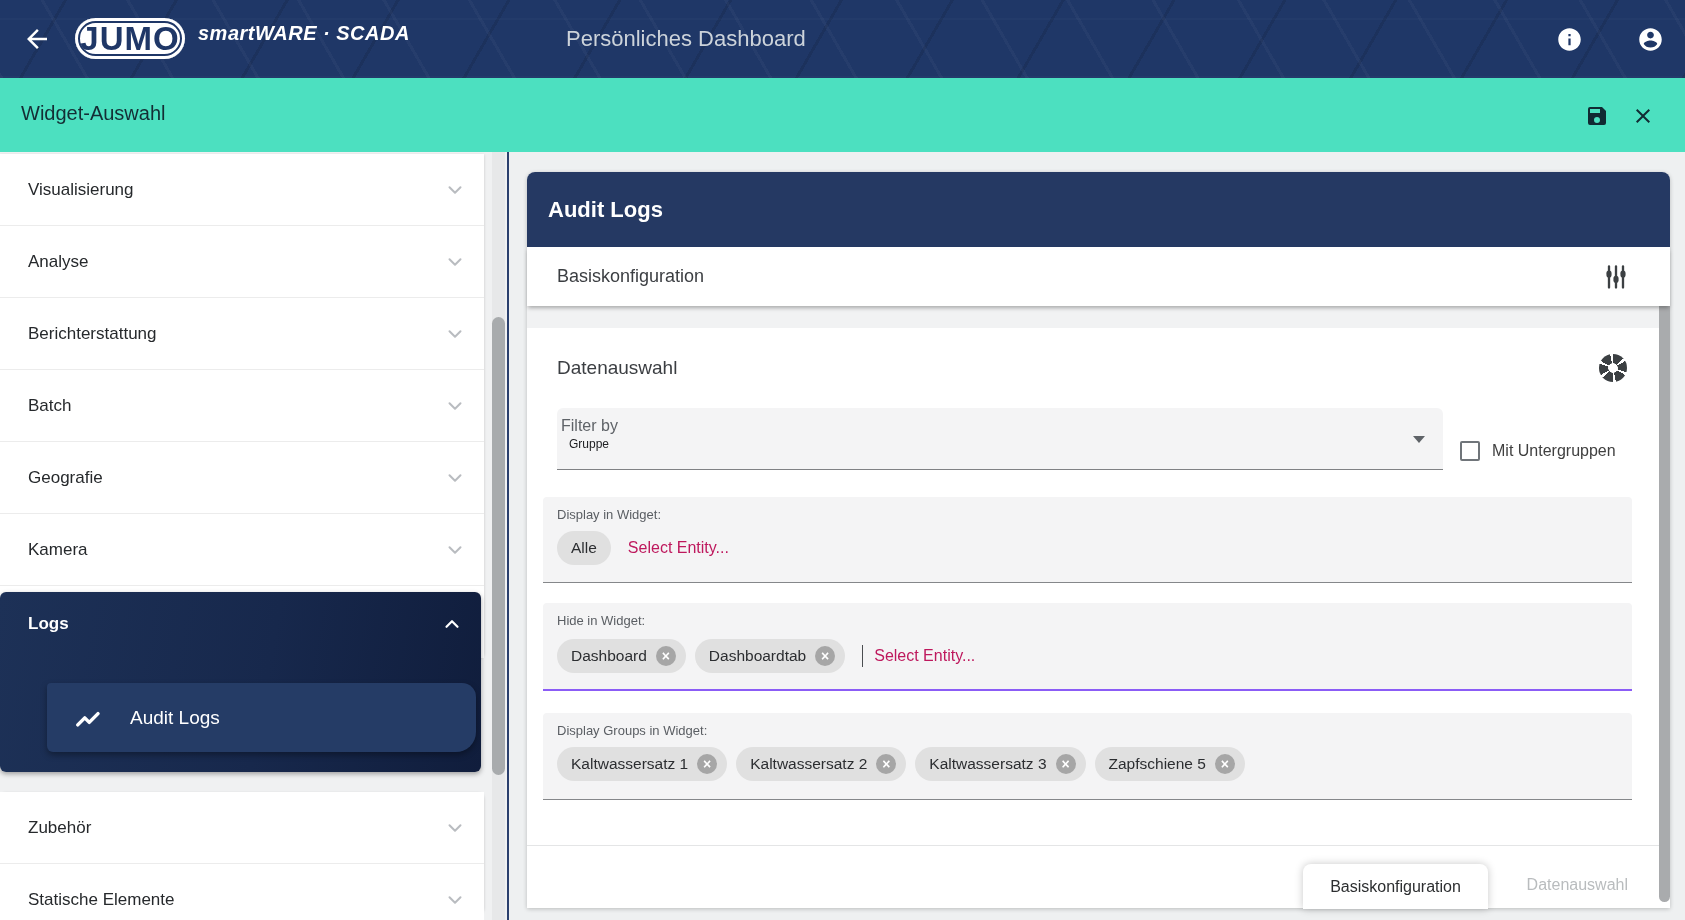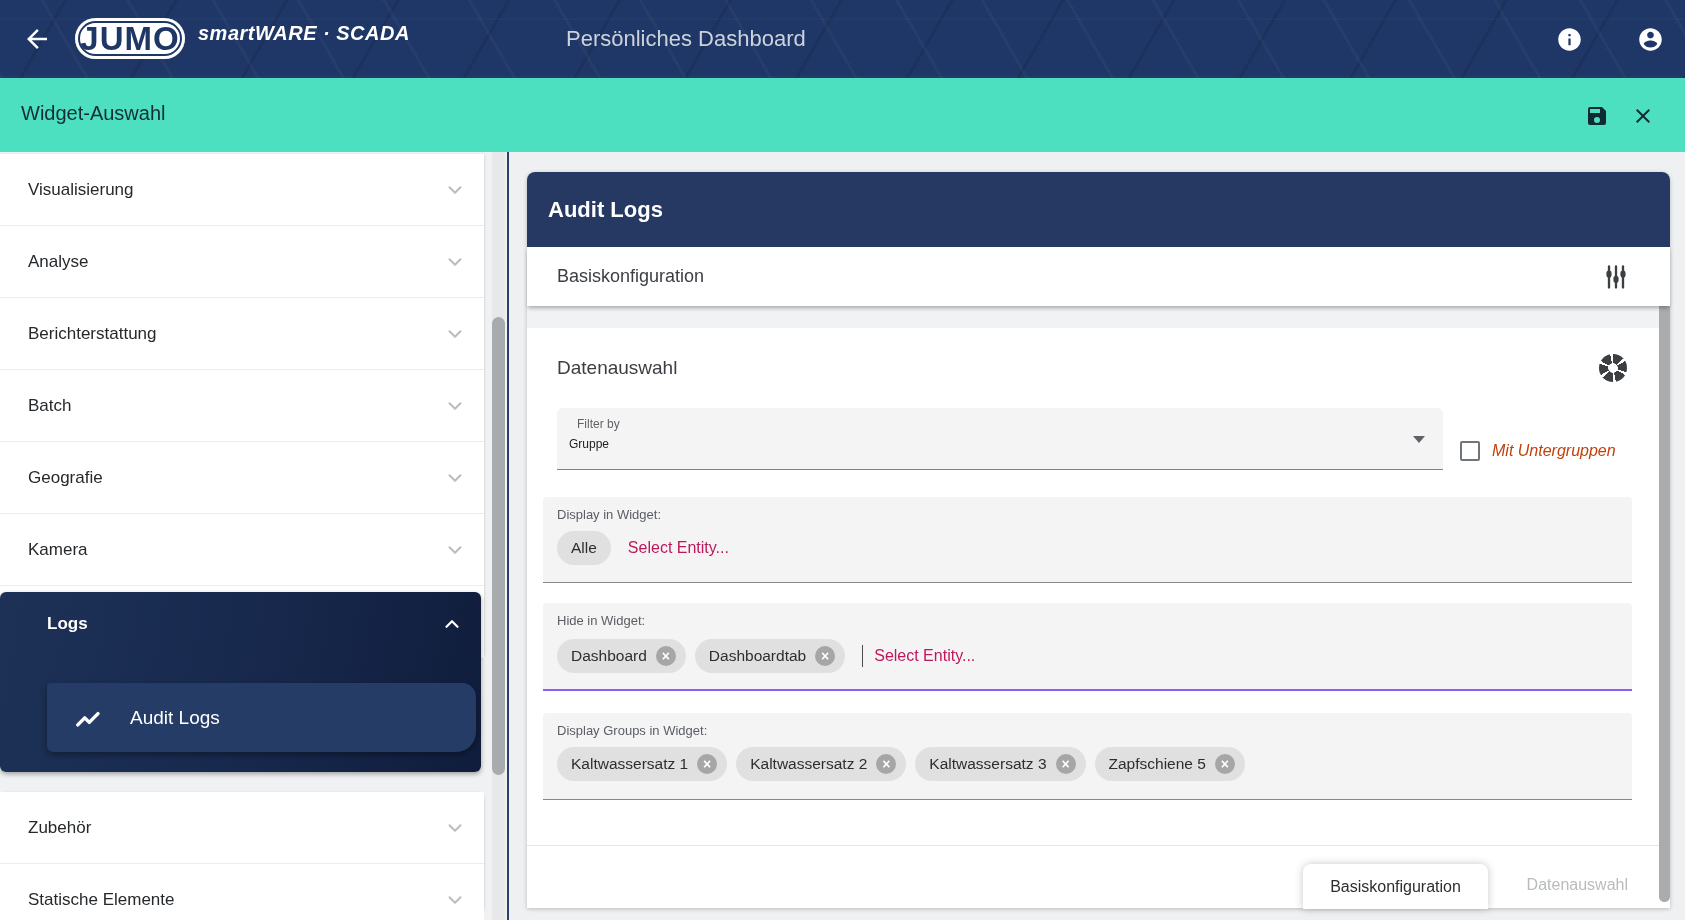--- a/index.html
+++ b/index.html
@@ -70,21 +70,21 @@
   .side-row:last-child { border-bottom:none; }
   .chev { width:22px; height:22px; color:#b9bcc0; }
 
   .logs-card {
     position:absolute; left:0; top:440px; width:481px; height:180px;
     border-radius:6px; box-shadow:0 2px 5px rgba(0,0,0,.35);
     background:linear-gradient(100deg,#1d3157 0%,#17284c 55%,#101d3c 100%);
   }
   .logs-header {
     height:64px; display:flex; align-items:center; justify-content:space-between;
-    padding:0 18px 0 28px; color:#fff; font-size:17px; font-weight:bold; cursor:pointer;margin-left:19px;
+    padding:0 18px 0 28px; color:#fff; font-size:17px; font-weight:bold; cursor:pointer;
   }
   .logs-header .chev { color:#fff; }
   .logs-subitem {
     position:absolute; left:47px; top:91px; width:429px; height:69px;
     background:#253c66; border-radius:4px 14px 20px 6px;
     box-shadow:0 3px 6px rgba(0,0,0,.35);
     display:flex; align-items:center; gap:26px; padding-left:27px;
     color:#fff; font-size:19px; cursor:pointer;
   }
   .bottom-card { top:640px; height:121px; border-radius:6px; }
@@ -119,32 +119,32 @@
                      #3c4043 180deg 228deg, #fff 228deg 240deg,
                      #3c4043 240deg 288deg, #fff 288deg 300deg,
                      #3c4043 300deg 348deg, #fff 348deg 360deg);
   }
 
   .filter-select {
     position:absolute; left:30px; top:80px; width:886px; height:62px;
     background:#f4f4f5; border-radius:6px 6px 0 0;
     border-bottom:1px solid #7f8184; cursor:pointer;
   }
-  .filter-label { position:absolute; left:20px; top:9px; font-size:12px; color:#5f6368; }
+  .filter-label { position:absolute; left:4px; top:9px; font-size:16px; color:#5f6368; }
   .filter-value { position:absolute; left:12px; top:29px; font-size:12px; color:#202124; }
   .select-arrow {
     position:absolute; right:18px; top:28px; width:0; height:0;
     border-left:6px solid transparent; border-right:6px solid transparent;
     border-top:7px solid #5f6368;
   }
   .subgroup-wrap { position:absolute; left:933px; top:113px; display:flex; align-items:center; gap:12px; }
   .checkbox {
     width:20px; height:20px; border:2px solid #70757a; border-radius:2px; background:#fff; cursor:pointer;
   }
-  .subgroup-label { font-size:16px; color:#c2410c;font-style:italic; }
+  .subgroup-label { font-size:16px; color:#404040; }
 
   .fieldbox {
     position:absolute; left:16px; width:1089px; background:#f4f4f5;
     border-radius:4px 4px 0 0; border-bottom:1px solid #85878a;text-decoration:underline;
   }
   .fieldbox .box-label { position:absolute; left:14px; top:10px; font-size:13px; color:#5a5e63; }
   .chips-row { position:absolute; left:14px; display:flex; align-items:center; gap:9px; }
   .box-display { top:169px; height:86px; }
   .box-hide    { top:275px; height:88px; border-bottom:2px solid #8b5cf6; }
   .box-groups  { top:385px; height:87px; }

